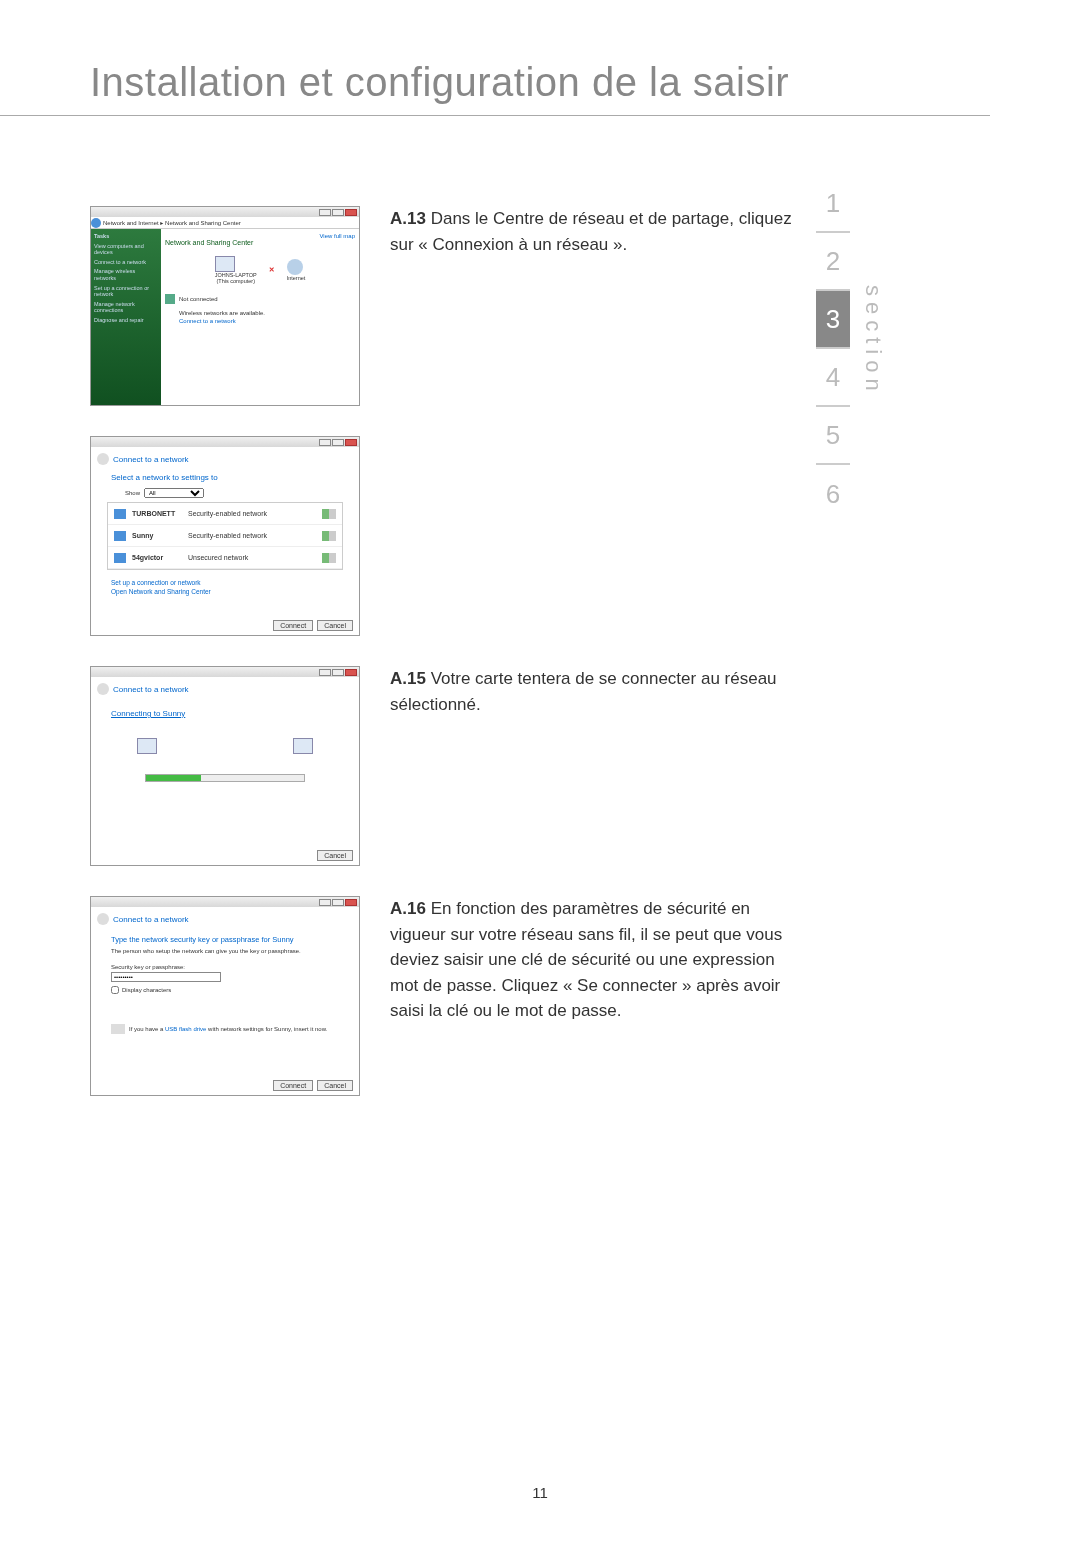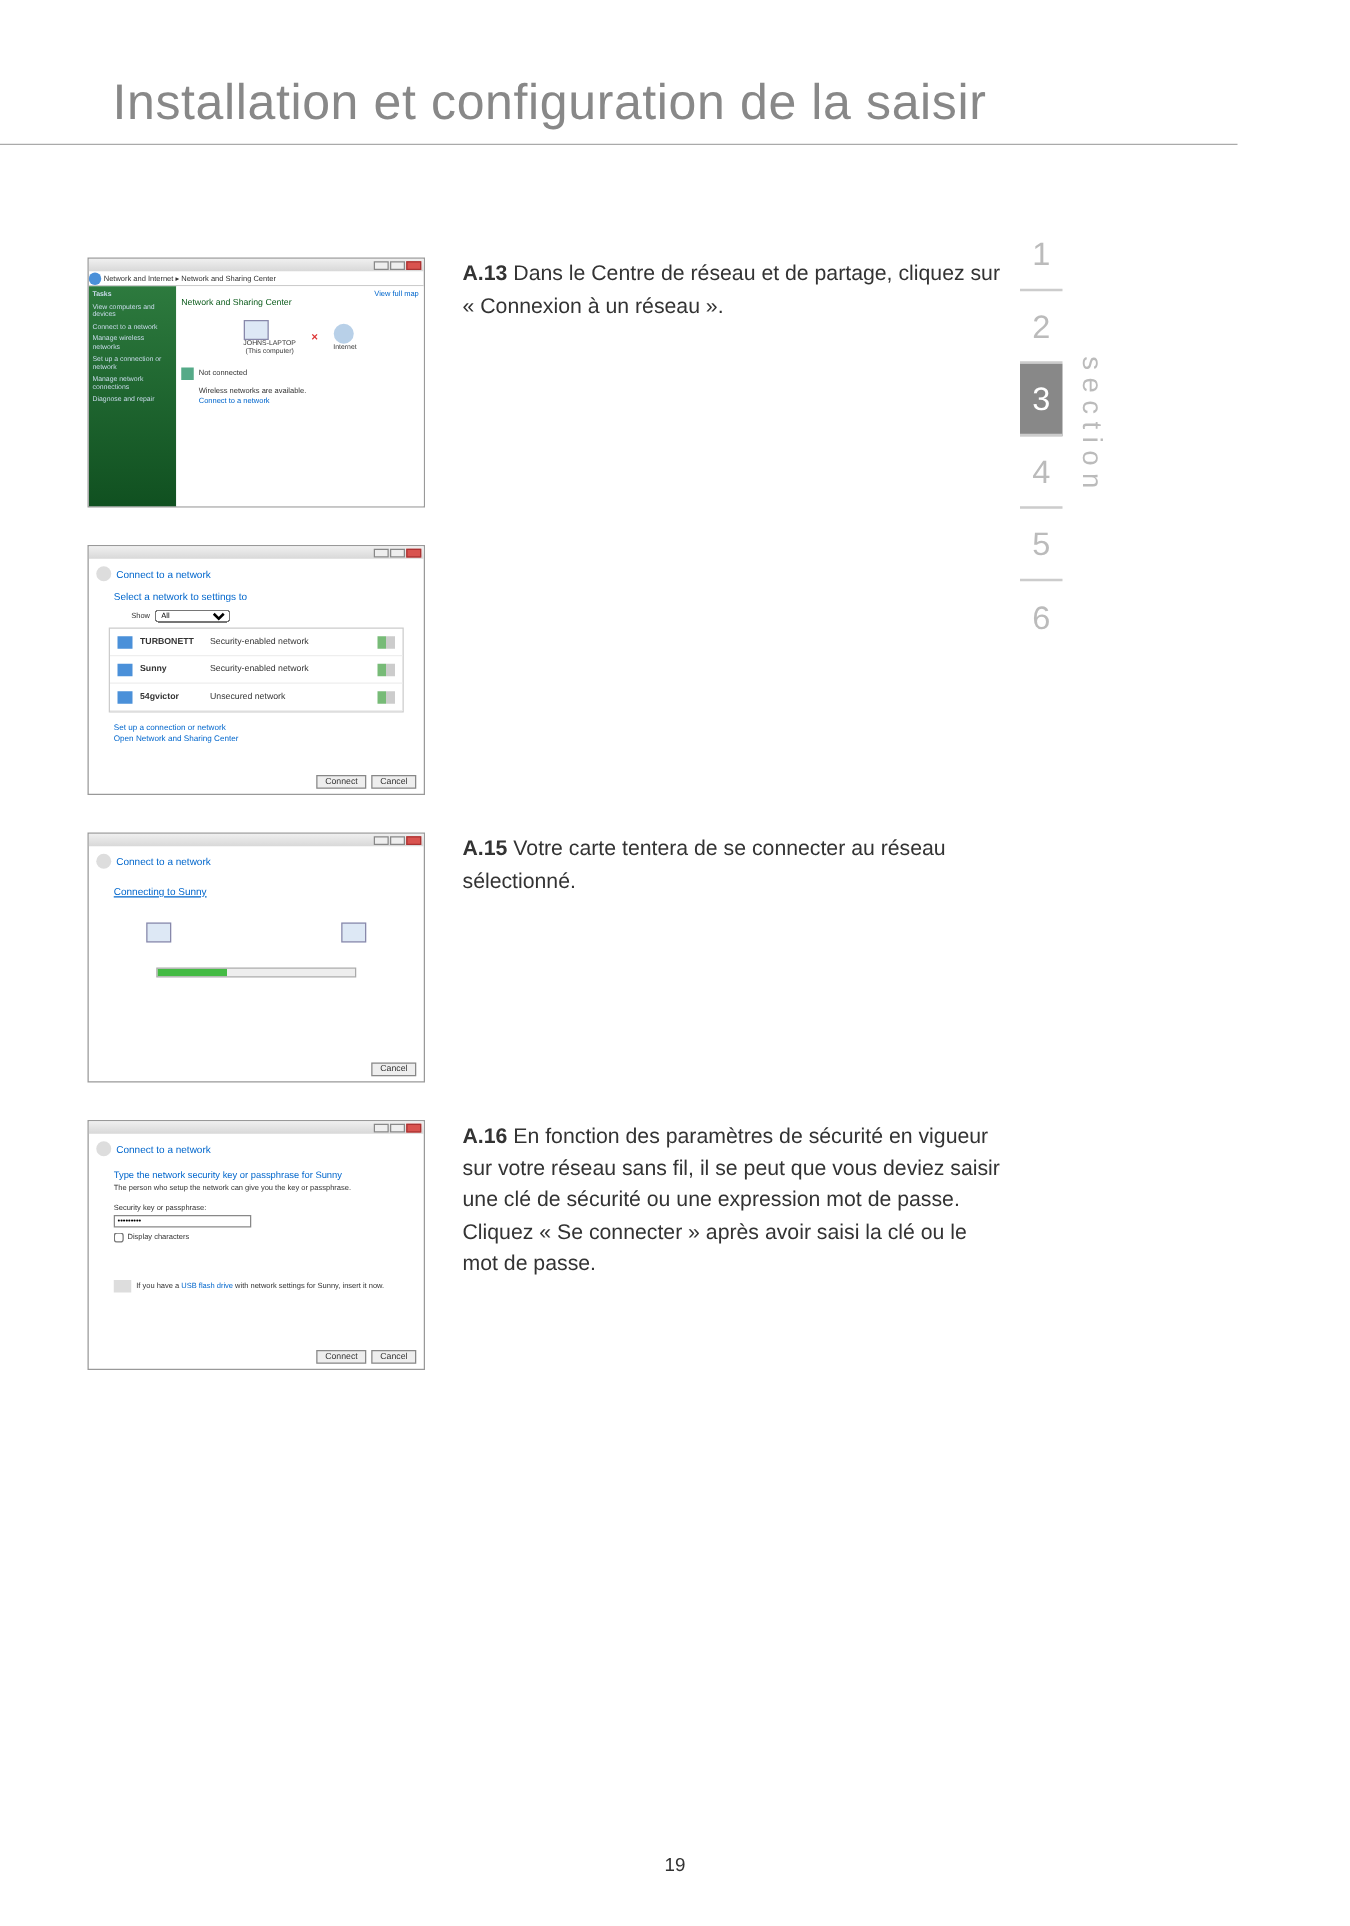--- a/index.html
+++ b/index.html
@@ -14,21 +14,21 @@
   .page-title {
     font-size: 40px;
     color: #888;
     font-weight: 300;
     letter-spacing: 0.5px;
     border-bottom: 1px solid #aaa;
     padding: 60px 0 10px 90px;
     margin-right: 90px;
   }
   .content {
-    padding: 90px 0 0 70px;
+    padding: 90px 0 0 90px;
     width: 800px;
   }
   .row {
     display: flex;
     gap: 30px;
     margin-bottom: 30px;
     align-items: flex-start;
   }
   .screenshot {
     flex: 0 0 270px;
@@ -301,13 +301,13 @@
           <div class="btn">Connect</div>
           <div class="btn">Cancel</div>
         </div>
       </div>
     </div>
     <div class="step-text"><b>A.16</b> <span>En fonction des paramètres de sécurité en vigueur sur votre réseau sans fil, il se peut que vous deviez saisir une clé de sécurité ou une expression mot de passe. Cliquez « Se connecter » après avoir saisi la clé ou le mot de passe.</span></div>
   </div>
 
 </div>
 
-<div class="page-num">19</div>
+<div class="page-num">11</div>
 
 </body></html>

